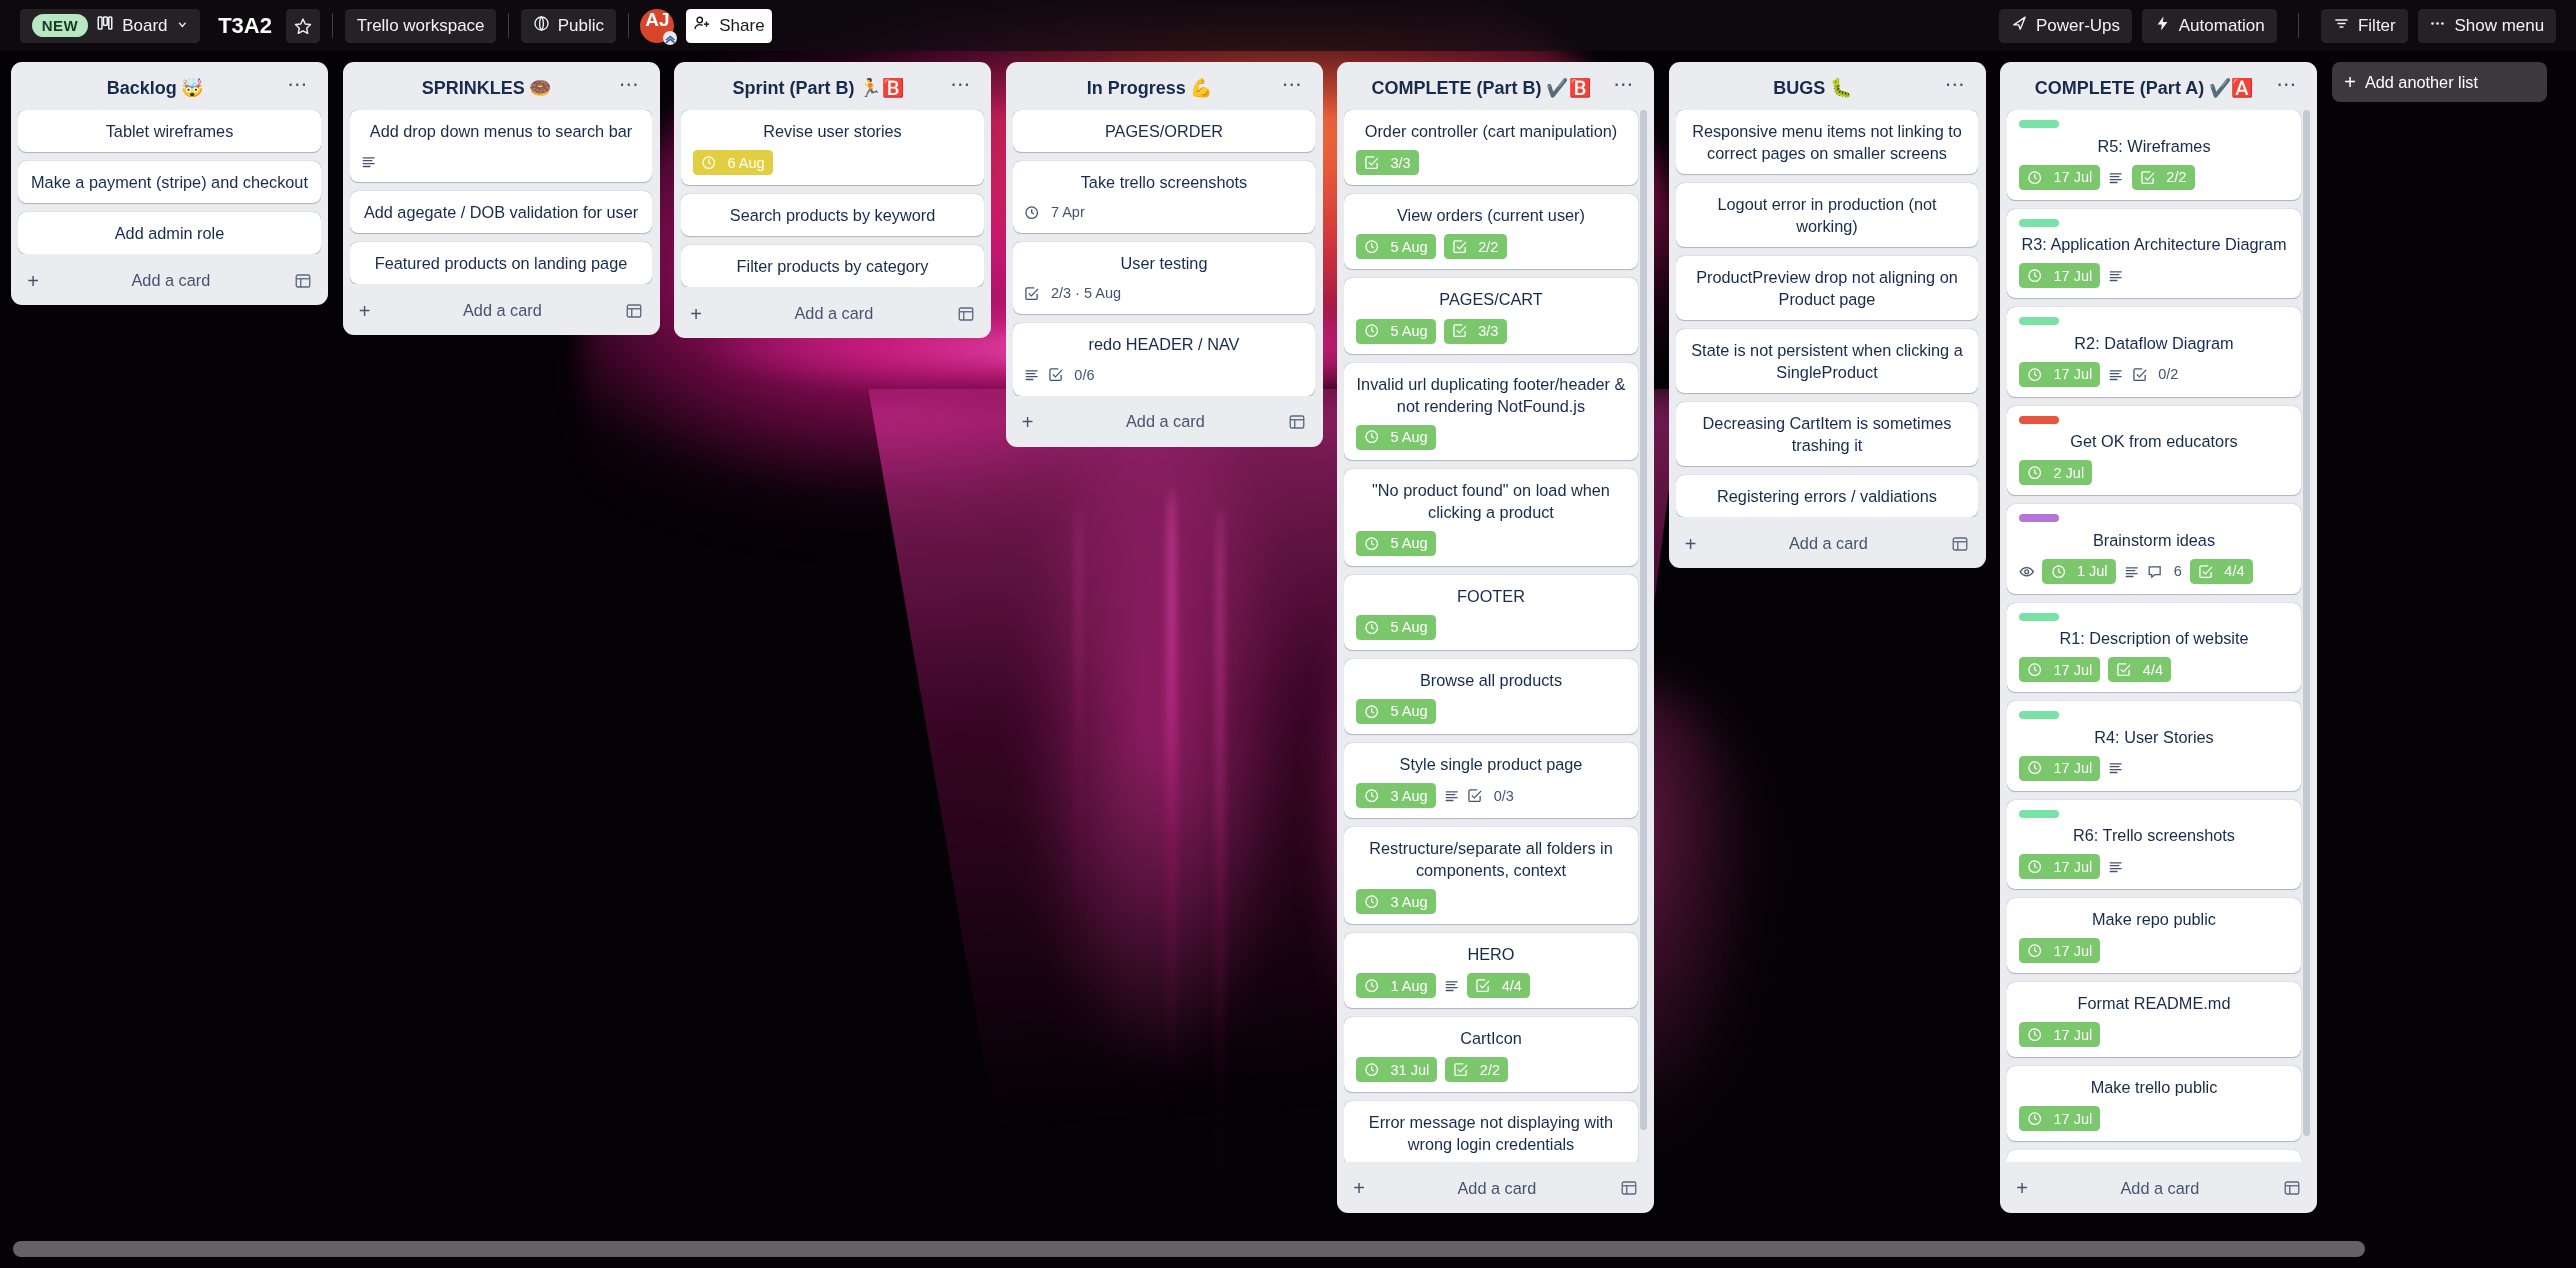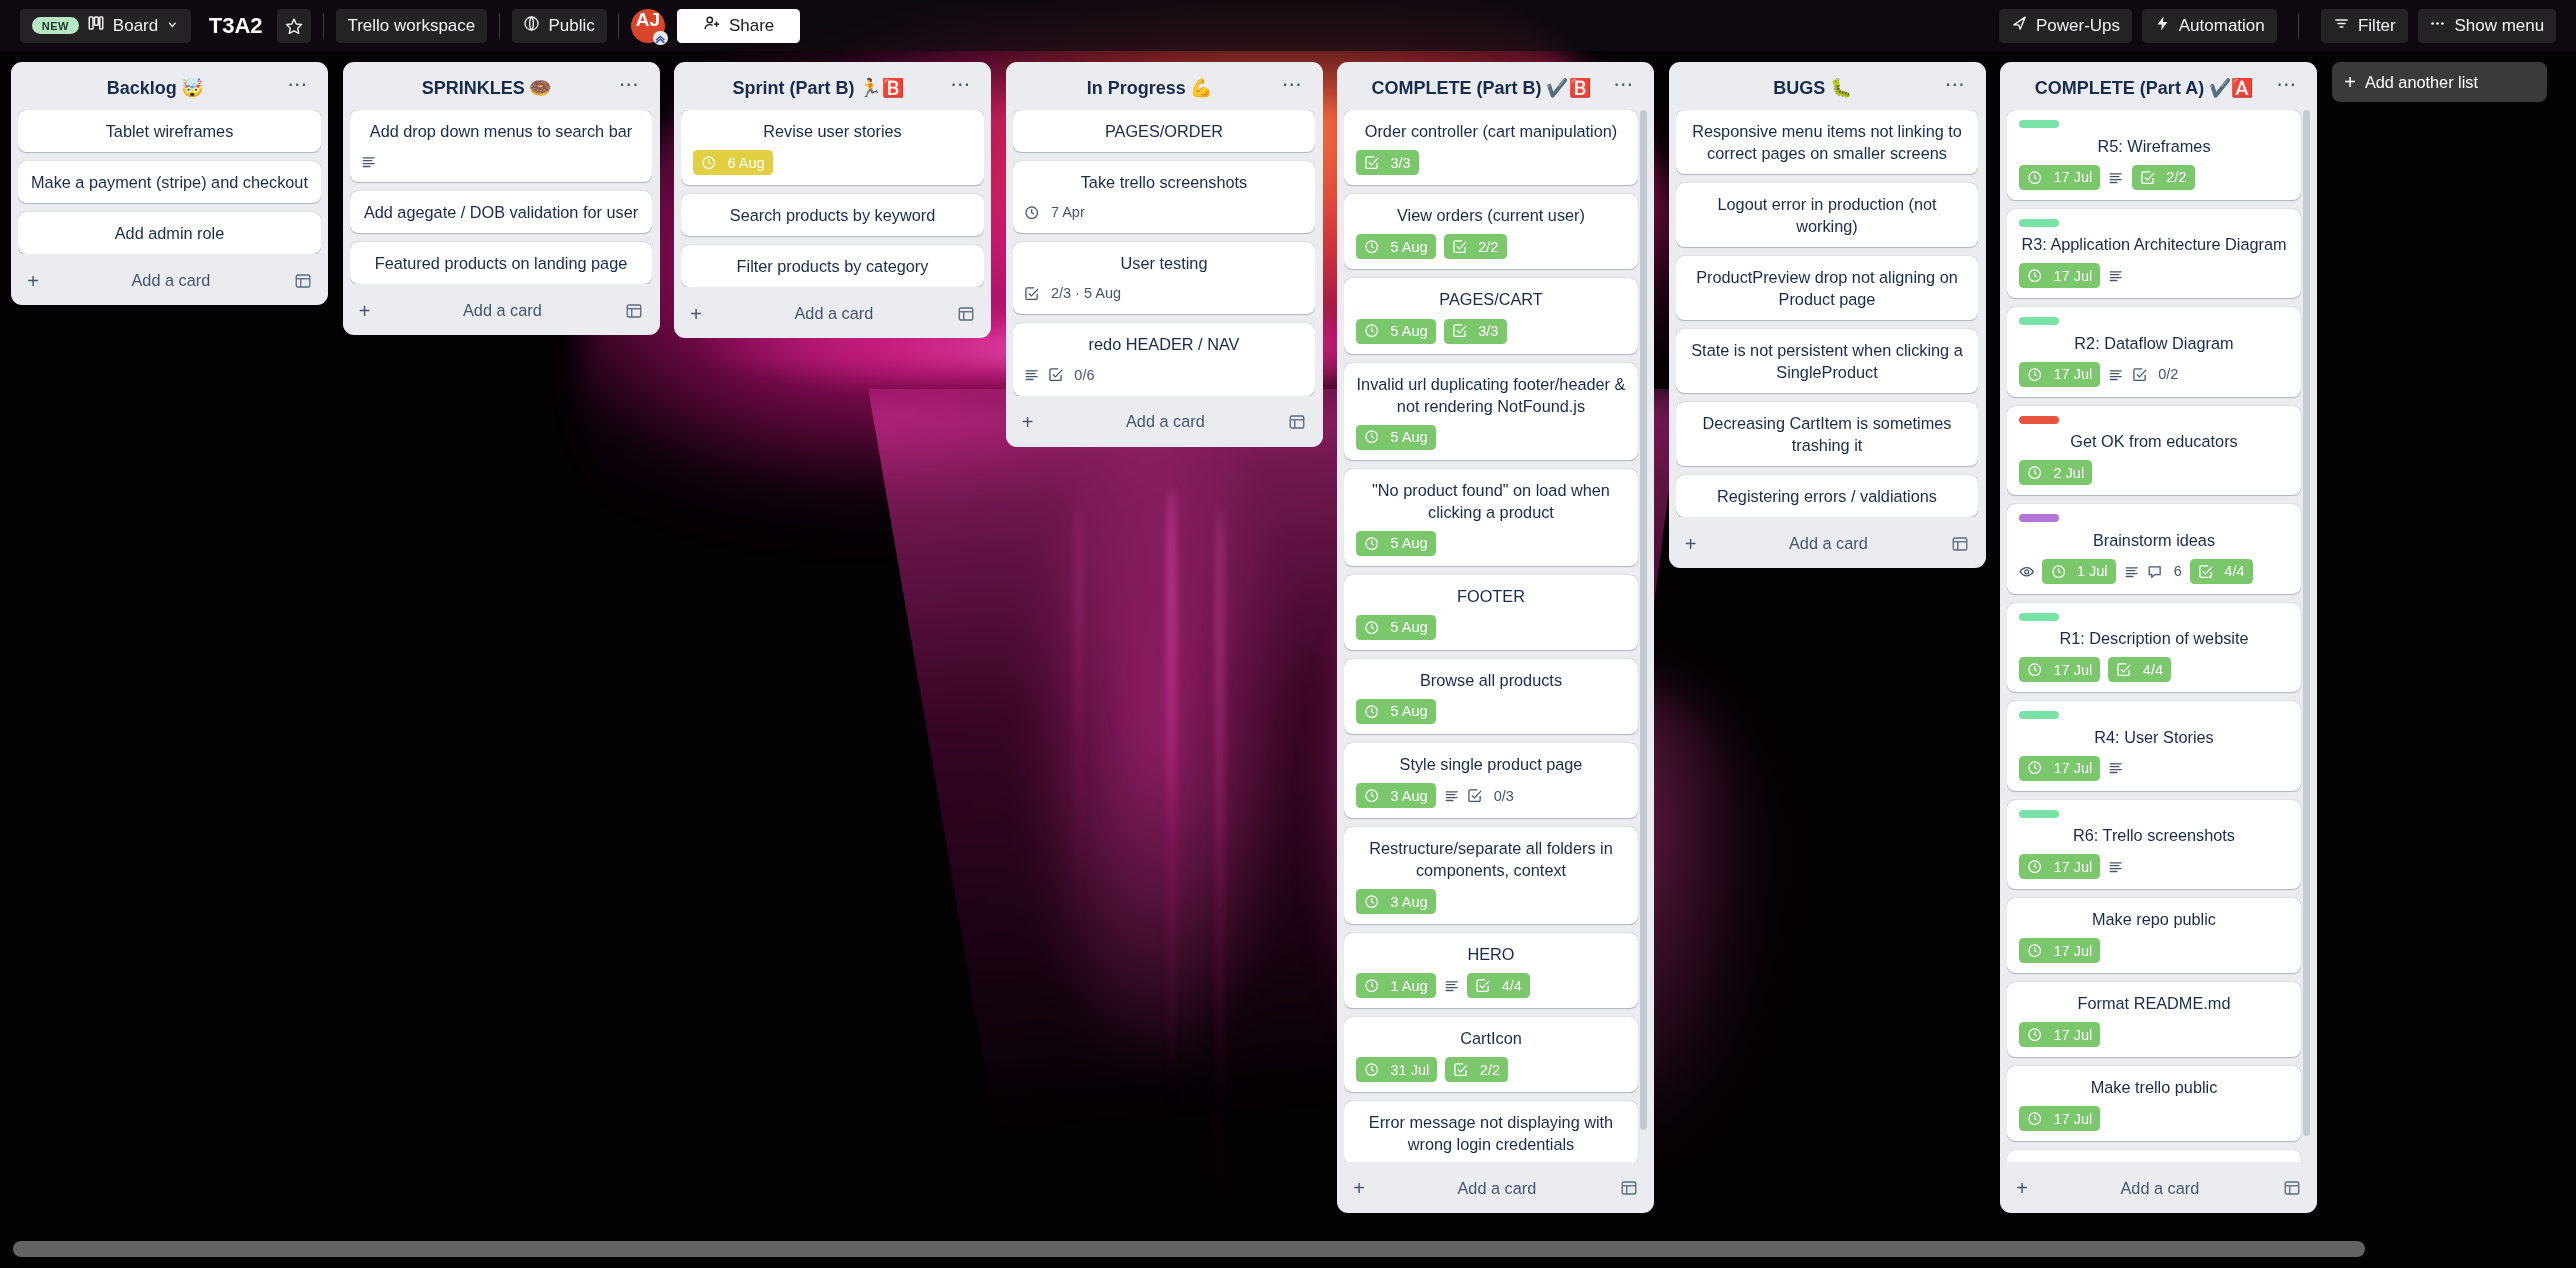--- a/index.html
+++ b/index.html
@@ -89,21 +89,21 @@
     height: 34px; padding: 0 11.8px;
     border-radius: 4.5px;
     color: #f1f2f4;
     font-size: 17px;
     background: rgba(255,255,255,0.10);
     white-space: nowrap;
     cursor: pointer;
   }
   .tb-new-pill {
     background: #b7e8c4; color: #1c3829;
-    font-size: 11px; font-weight: 700;
+    font-size: 15px; font-weight: 700;
     border-radius: 12.7px; padding: 2.7px 10px;
     letter-spacing: 0.4px;
   }
   .tb-board-title {
     color: #ffffff; font-size: 22px; font-weight: 700;
     margin: 0 14.5px 0 18px;
     white-space: nowrap;
   }
   .tb-icon-btn {
     width: 34px; height: 34px; border-radius: 4.5px;
@@ -121,21 +121,21 @@
   }
   .tb-avatar .badge {
     position: absolute; right: -2.7px; bottom: -2.7px;
     width: 14.5px; height: 14.5px; border-radius: 50%;
     background: #e8eaee; color: #3f5aa9;
     font-size: 11px; line-height: 14.5px; text-align: center;
     font-weight: 700;
   }
   .tb-share {
     display: flex; align-items: center; gap: 8.1px;
-    height: 34px; padding: 0 26px; margin-left: 11.8px;
+    height: 34px; padding: 0 7px; margin-left: 11.8px;
     border-radius: 4.5px;
     background: #ffffff; color: #18191c;
     font-size: 17px; font-weight: 500; cursor: pointer;
   }
   #topbar .spacer { flex: 1; }
   .tb-right { display: flex; align-items: center; gap: 10px; }
 
   
   #board {
     position: absolute; top: 51px; left: 0;

